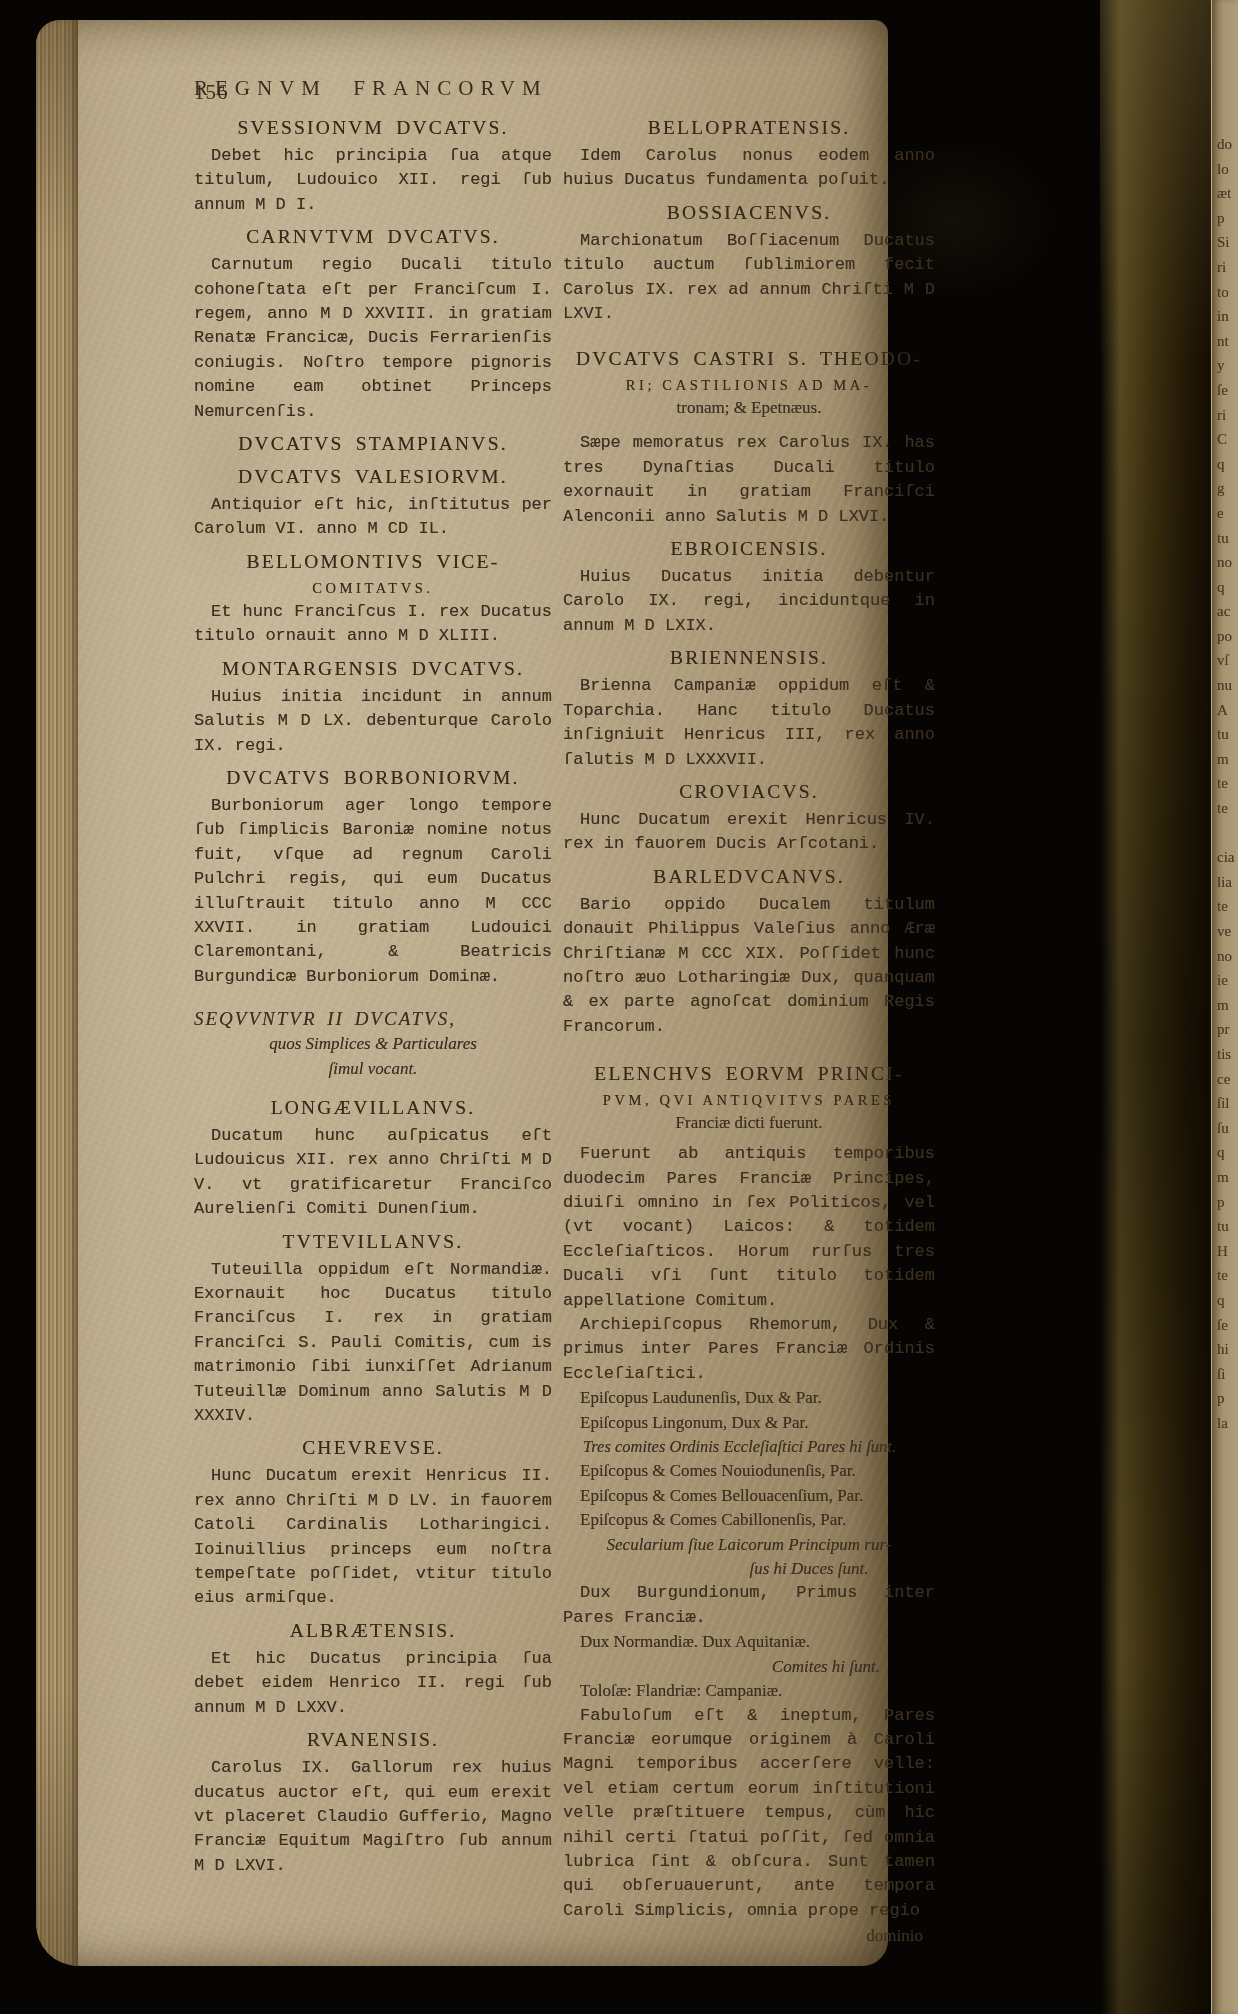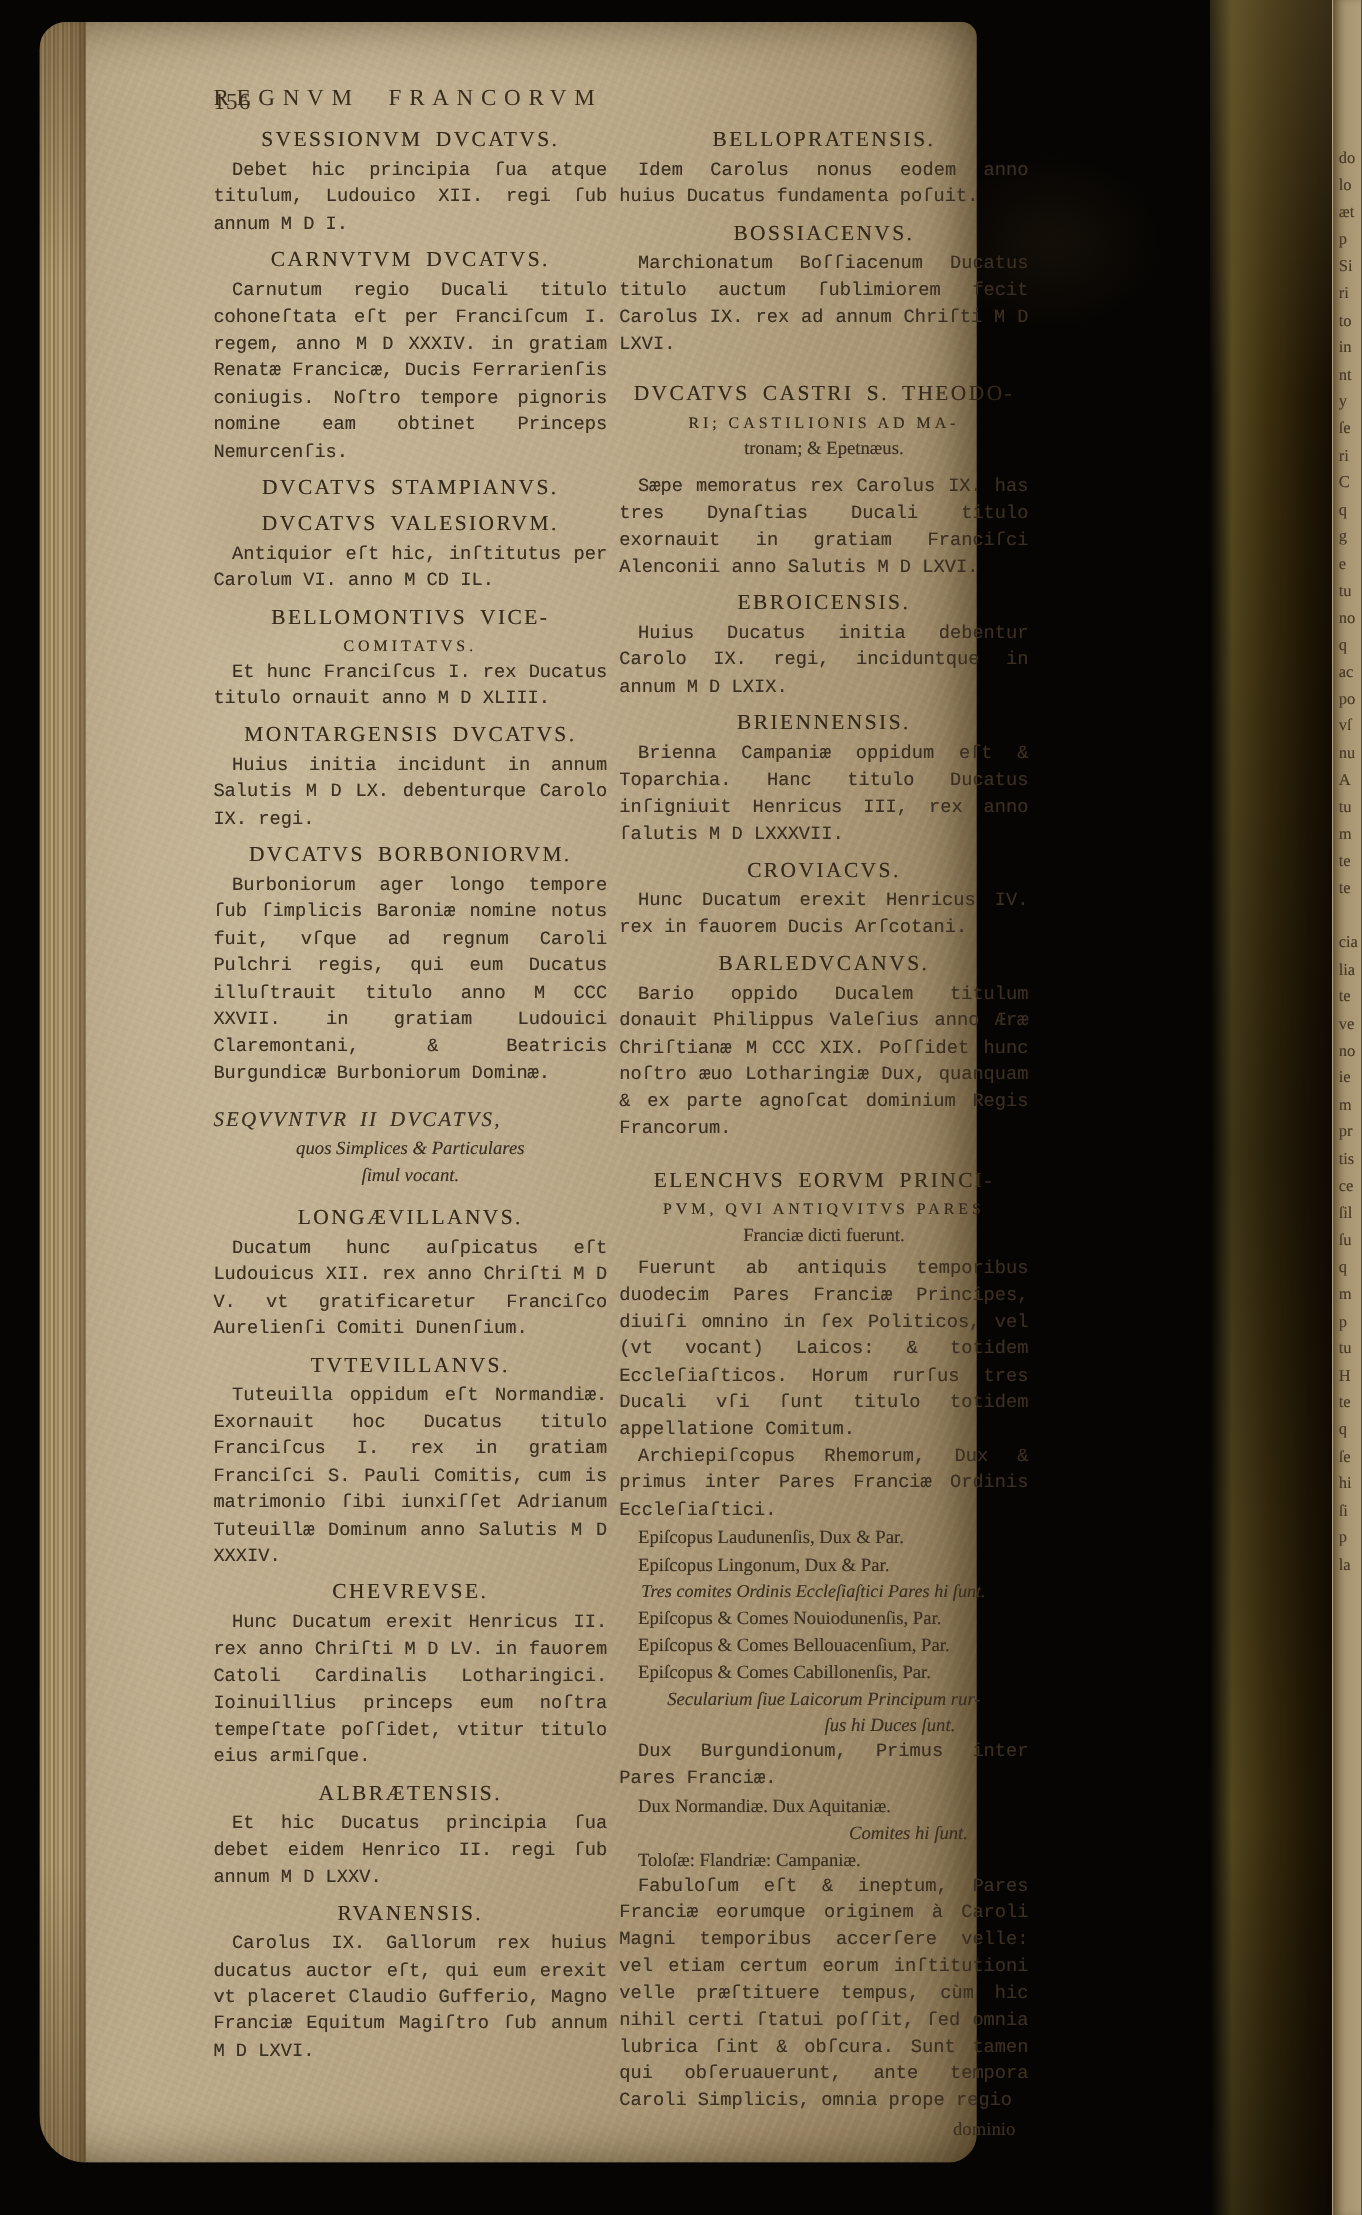--- a/index.html
+++ b/index.html
@@ -98,21 +98,21 @@
           <div class="block">
             <div class="ln t-heading">SVESSIONVM DVCATVS.</div>
           </div>
           <div class="block">
             <div class="ln t-body">Debet hic principia ſua atque titulum, Ludouico XII. regi ſub annum M D I.</div>
           </div>
           <div class="block">
             <div class="ln t-heading">CARNVTVM DVCATVS.</div>
           </div>
           <div class="block">
-            <div class="ln t-body">Carnutum regio Ducali titulo cohoneſtata eſt per Franciſcum I. regem, anno M D XXXIV. in gratiam Renatæ Francicæ, Ducis Ferrarienſis coniugis. Noſtro tempore pignoris nomine eam obtinet Princeps Nemurcenſis.</div>
+            <div class="ln t-body">Carnutum regio Ducali titulo cohoneſtata eſt per Franciſcum I. regem, anno M D XXVIII. in gratiam Renatæ Francicæ, Ducis Ferrarienſis coniugis. Noſtro tempore pignoris nomine eam obtinet Princeps Nemurcenſis.</div>
           </div>
           <div class="block">
             <div class="ln t-heading">DVCATVS STAMPIANVS.</div>
           </div>
           <div class="block">
             <div class="ln t-heading">DVCATVS VALESIORVM.</div>
           </div>
           <div class="block">
             <div class="ln t-body">Antiquior eſt hic, inſtitutus per Carolum VI. anno M CD IL.</div>
           </div>

